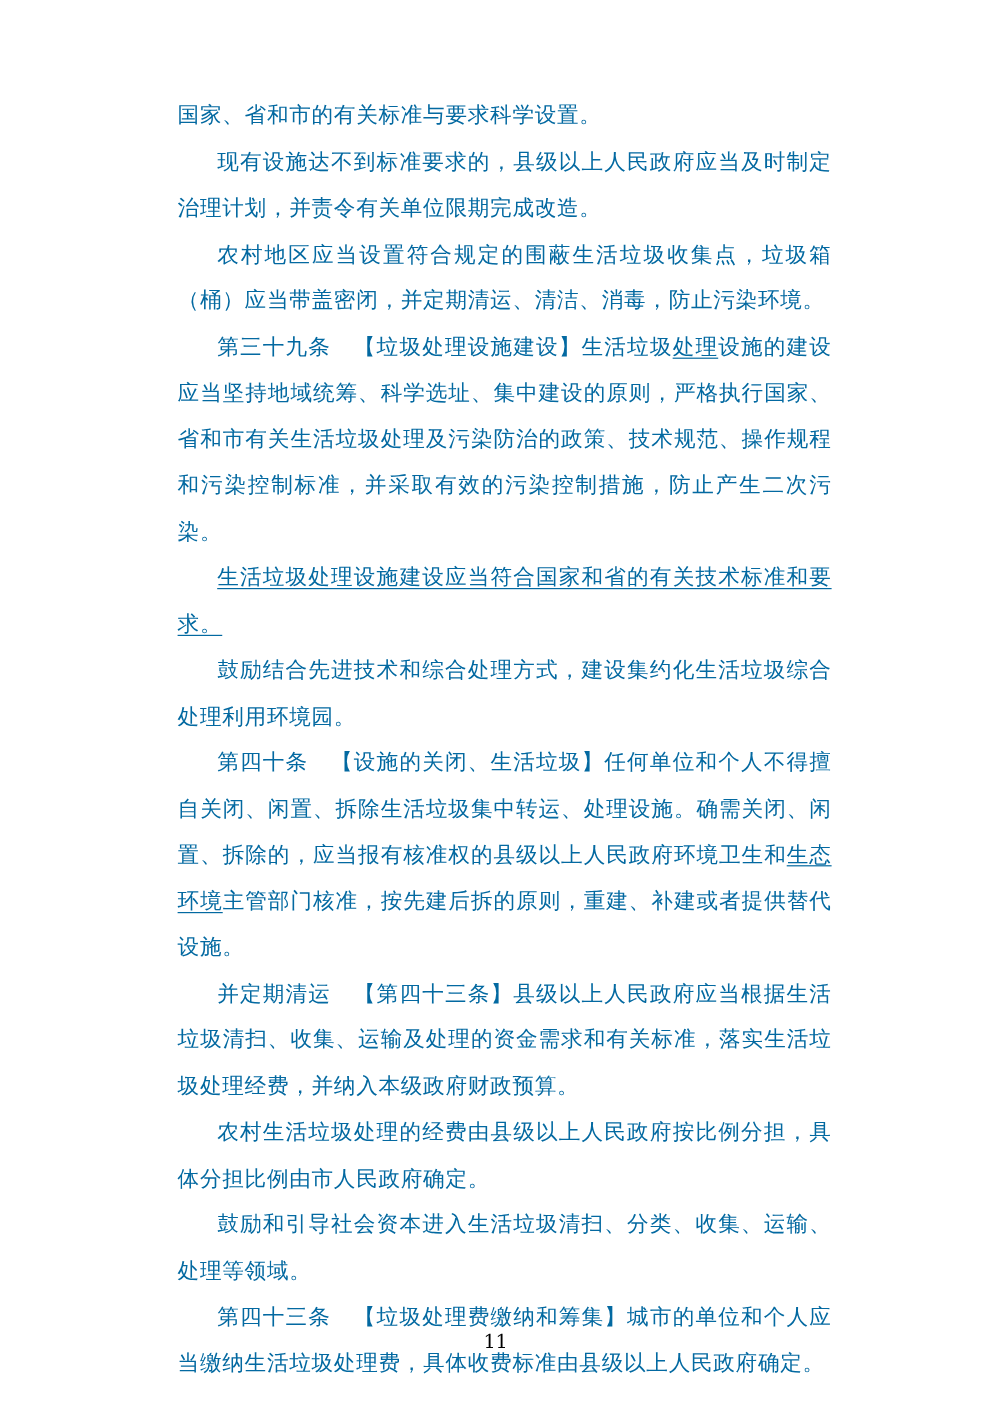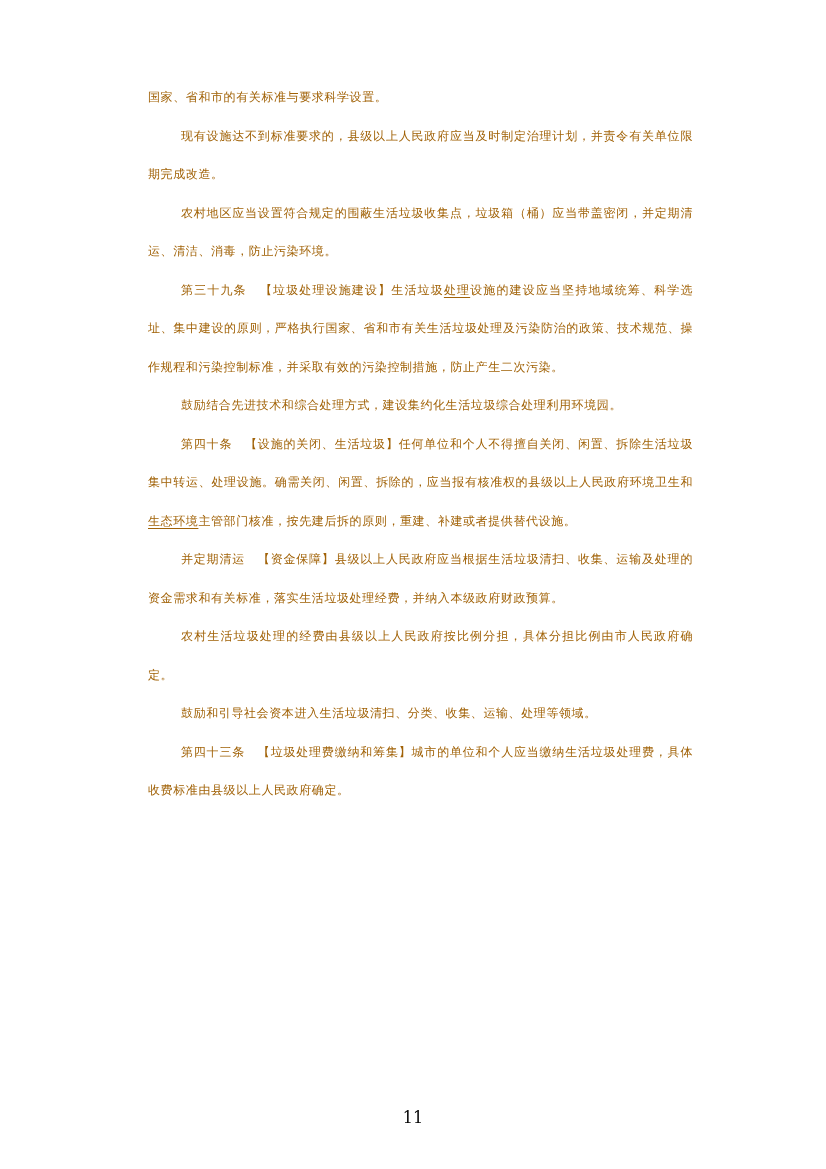--- a/index.html
+++ b/index.html
@@ -19,23 +19,23 @@
     overflow: hidden;
   }
   .content {
     position: absolute;
     left: 148px;
     top: 78px;
     width: 545px;
   }
   p {
     margin: 0 0 0 0;
-    font-size: 12px;
+    font-size: 18px;
     line-height: 38.5px;
-    color: #a16207;
+    color: #0369a1;
     text-align: justify;
     text-justify: inter-ideograph;
     letter-spacing: 0.6px;
   }
   p.indent {
     text-indent: 33px;
   }
   .bold {
     font-weight: normal;
   }
@@ -56,21 +56,22 @@
 </style>
 </head>
 <body>
 
 <div class="page">
   <div class="content">
       <p><span>国家、省和市的有关标准与要求科学设置。</span></p>
       <p class="indent"><span>现有设施达不到标准要求的，县级以上人民政府应当及时制定治理计划，并责令有关单位限期完成改造。</span></p>
       <p class="indent"><span>农村地区应当设置符合规定的围蔽生活垃圾收集点，垃圾箱（桶）应当带盖密闭，并定期清运、清洁、消毒，防止污染环境。</span></p>
       <p class="indent"><span class="bold">第三十九条</span><span>　</span><span class="bold">【垃圾处理设施建设】</span><span>生活垃圾</span><span class="ul">处理</span><span>设施的建设应当坚持地域统筹、科学选址、集中建设的原则，严格执行国家、省和市有关生活垃圾处理及污染防治的政策、技术规范、操作规程和污染控制标准，并采取有效的污染控制措施，防止产生二次污染。</span></p>
+      <p class="indent"><span class="ul">生活垃圾处理设施建设应当符合国家和省的有关技术标准和要求。</span></p>
       <p class="indent"><span>鼓励结合先进技术和综合处理方式，建设集约化生活垃圾综合处理利用环境园。</span></p>
       <p class="indent"><span class="bold">第四十条</span><span>　</span><span class="bold">【设施的关闭、生活垃圾】</span><span>任何单位和个人不得擅自关闭、闲置、拆除生活垃圾集中转运、处理设施。确需关闭、闲置、拆除的，应当报有核准权的县级以上人民政府环境卫生和</span><span class="ul">生态环境</span><span>主管部门核准，按先建后拆的原则，重建、补建或者提供替代设施。</span></p>
-      <p class="indent"><span class="bold">并定期清运</span><span>　</span><span class="bold">【资金保障】</span><span>县级以上人民政府应当根据生活垃圾清扫、收集、运输及处理的资金需求和有关标准，落实生活垃圾处理经费，并纳入本级政府财政预算。</span></p>
+      <p class="indent"><span class="bold">并定期清运</span><span>　</span><span class="bold">【第四十三条】</span><span>县级以上人民政府应当根据生活垃圾清扫、收集、运输及处理的资金需求和有关标准，落实生活垃圾处理经费，并纳入本级政府财政预算。</span></p>
       <p class="indent"><span>农村生活垃圾处理的经费由县级以上人民政府按比例分担，具体分担比例由市人民政府确定。</span></p>
       <p class="indent"><span>鼓励和引导社会资本进入生活垃圾清扫、分类、收集、运输、处理等领域。</span></p>
       <p class="indent"><span class="bold">第四十三条</span><span>　</span><span class="bold">【垃圾处理费缴纳和筹集】</span><span>城市的单位和个人应当缴纳生活垃圾处理费，具体收费标准由县级以上人民政府确定。</span></p>
     </div>
   <div class="pagenum">11</div>
 </div>
 
 </body></html>

